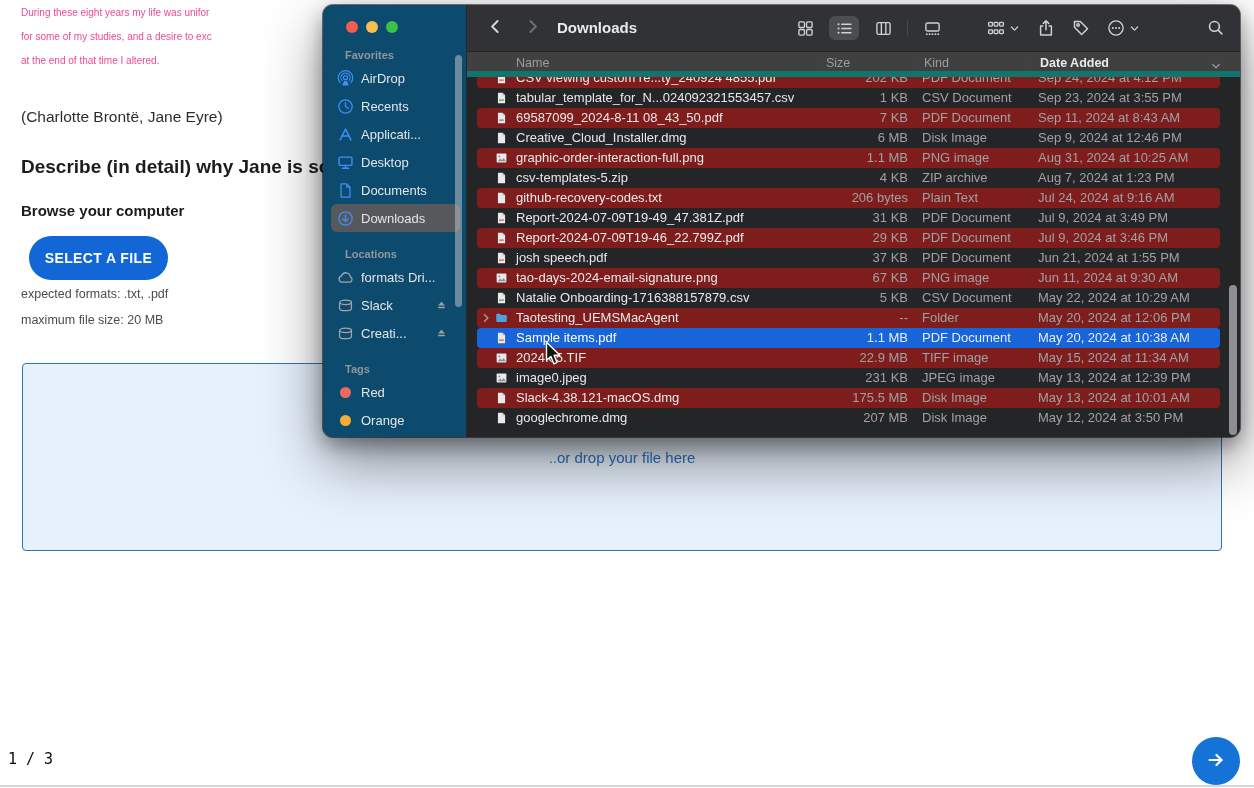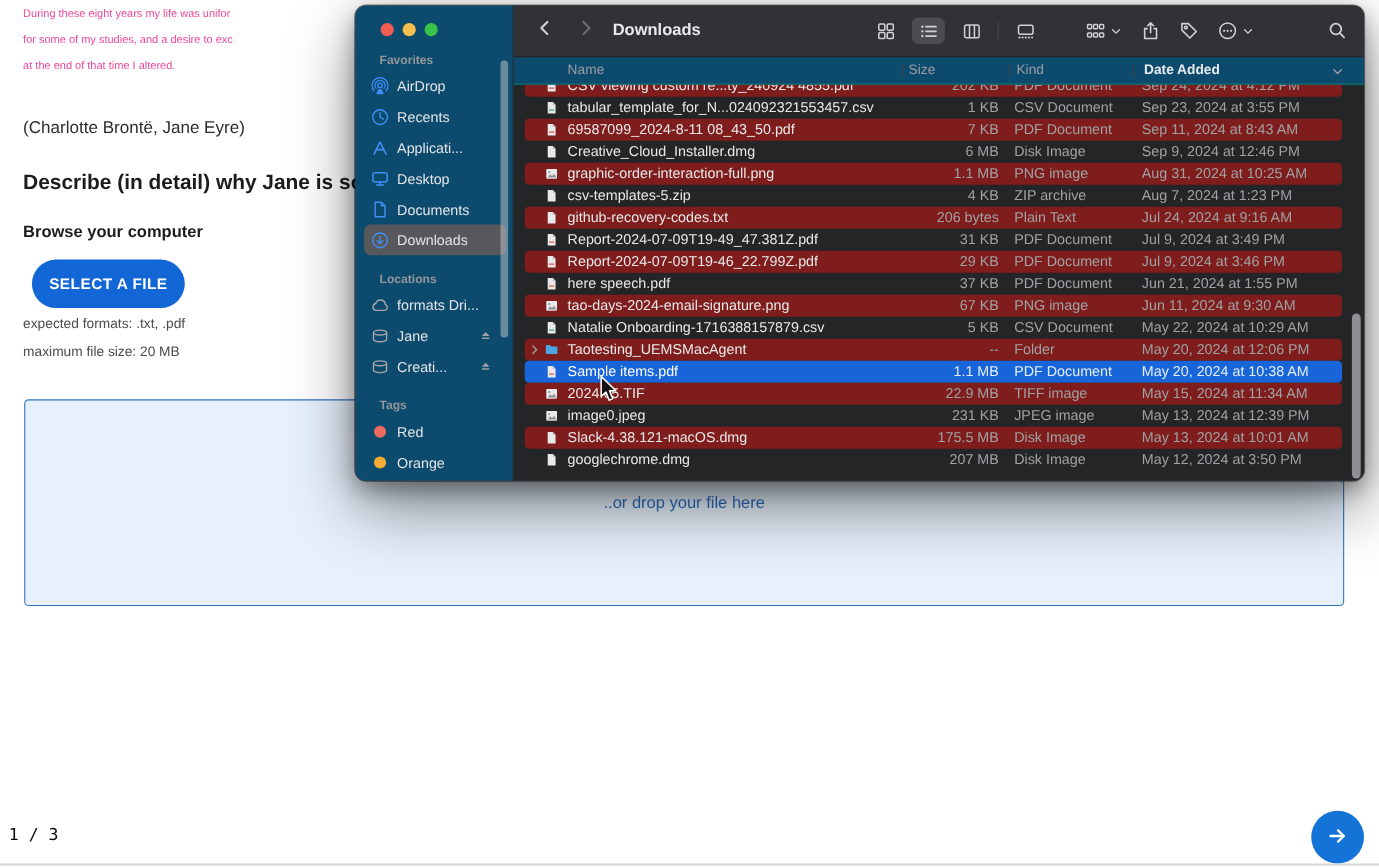--- a/index.html
+++ b/index.html
@@ -71,21 +71,21 @@
   .views .ic svg{width:17px;height:17px}
   .views .ic.active{width:30px;border-radius:6px;background:#4b4d51}
   .views .vdiv{width:1px;height:16px;background:#46484b}
   .actions{position:absolute;left:520px;top:0;height:46px;display:flex;align-items:center;gap:17px;color:#cfd1d3}
   .actions .ic{display:flex;align-items:center;justify-content:center}
   .actions .ic svg{width:18px;height:18px}
   .actions .chev svg{width:11px;height:11px}
   .search-ic{position:absolute;left:740px;top:14px;color:#cfd1d3}
   .search-ic svg{width:17px;height:17px}
 
-  .lheader{position:absolute;left:0;right:0;top:46px;height:26px;box-sizing:border-box;background:#0c4a6e;border-bottom:1px solid #0f766e;z-index:4}
+  .lheader{position:absolute;left:0;right:0;top:46px;height:26px;box-sizing:border-box;background:#404040;border-bottom:6px solid #0f766e;z-index:4}
   .lheader .hcol{position:absolute;top:5px;font-size:12.5px;color:#9b9da0;white-space:nowrap}
   .lheader .hcol.sorted{color:#e9eaeb;font-weight:700}
   .lheader .hsep{position:absolute;top:7px;width:1px;height:12px;background:#3f4144}
   .lheader .sortchev{position:absolute;left:743px;top:7px;color:#9b9da0}
   .lheader .sortchev svg{width:12px;height:12px}
 
   .rows{position:absolute;left:0;right:0;top:0;bottom:0;z-index:1}
   .frow{position:absolute;left:10px;right:20px;height:20px;border-radius:4px;font-size:13px;color:#e7e8e9}
   .frow.stripe{background:#7f1d1d}
   .frow.selected{background:#1765d8;color:#fff}
@@ -217,21 +217,21 @@
         </div>
         <div class="sb-item">
           <span class="ic gray">
             <svg viewBox="0 0 16 16">
               <g fill="none" stroke="currentColor" stroke-width="1.2">
                 <ellipse cx="8" cy="5" rx="5.6" ry="2.1"></ellipse>
                 <path d="M2.4 5v5.8c0 1.2 2.5 2.1 5.6 2.1s5.6-.9 5.6-2.1V5"></path>
               </g>
             </svg>
           </span>
-          <span class="sb-txt">Jane</span>
+          <span class="sb-txt">Slack</span>
           <span class="ic eject">
             <svg viewBox="0 0 16 16">
               <g fill="currentColor">
                 <path d="M8 3.4L12.3 8H3.7z"></path>
                 <rect x="3.7" y="9.6" width="8.6" height="1.7" rx=".8"></rect>
               </g>
             </svg>
           </span>
         </div>
         <div class="sb-item">
@@ -508,21 +508,21 @@
           <span class="c-date">Jul 9, 2024 at 3:46 PM</span>
         </div>
         <div class="frow" style="top: 243px;">
           <span class="fic">
             <svg viewBox="0 0 16 16">
               <path d="M3.6 1.5h5.6l3.2 3.2v9.8H3.6z" fill="#e8e9ea"></path>
               <path d="M9.2 1.5v3.2h3.2z" fill="#b8babd"></path>
               <rect x="5" y="9.8" width="6" height="1.5" rx=".4" fill="#e2574c"></rect>
             </svg>
           </span>
-          <span class="c-name">here speech.pdf</span>
+          <span class="c-name">josh speech.pdf</span>
           <span class="c-size">37 KB</span>
           <span class="c-kind">PDF Document</span>
           <span class="c-date">Jun 21, 2024 at 1:55 PM</span>
         </div>
         <div class="frow stripe" style="top: 263px;">
           <span class="fic">
             <svg viewBox="0 0 16 16">
               <rect x="2" y="2.5" width="12" height="11" rx="1" fill="#e8e9ea"></rect>
               <circle cx="5.4" cy="6" r="1.1" fill="#8e9092"></circle>
               <path d="M3.5 12l3-3.4 2 2.2 2.2-2.8 2.8 4z" fill="#8e9092"></path>

